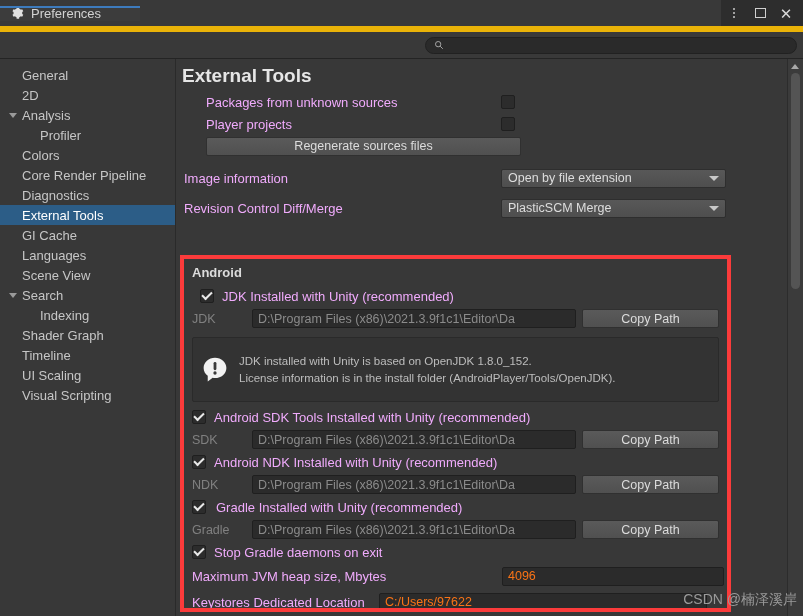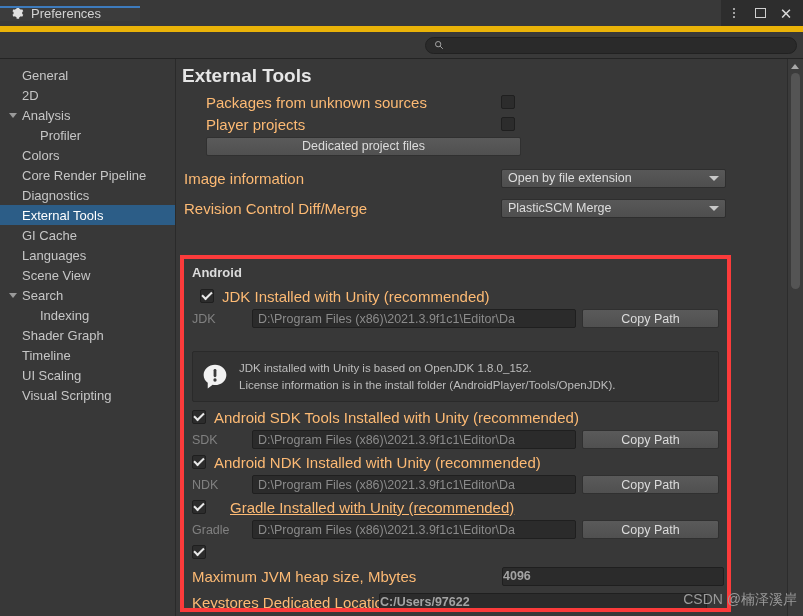--- a/index.html
+++ b/index.html
@@ -149,21 +149,21 @@
     font-weight: bold;
     padding: 6px 0 4px 6px;
   }
 
   .row {
     display: flex;
     align-items: center;
     height: 22px;
     padding-left: 8px;
   }
-  .lbl { color: #fdba74; font-size: 15px; }
+  .lbl { color: #f0abfc; font-size: 13px; }
   .lbl.indent { padding-left: 22px; }
 
   .cb {
     width: 14px; height: 14px;
     background: #2c2c2c;
     border: 1px solid #1f1f1f;
     border-radius: 2px;
     box-sizing: border-box;
     display: flex; align-items: center; justify-content: center;
     flex-shrink: 0;
@@ -250,42 +250,42 @@
     font-size: 12.5px;
     display: flex; align-items: center;
     padding-left: 5px;
     box-sizing: border-box;
     overflow: hidden;
     white-space: nowrap;
   }
   .copy-btn { width: 137px; flex-shrink: 0; }
 
   .infobox {
-    margin: 21px 0 4px 0;
+    margin: 7px 0 4px 0;
     background: #333333;
     border: 1px solid #2a2a2a;
     border-radius: 2px;
     display: flex;
     align-items: center;
-    padding: 8px 8px;
+    padding: 15px 8px;
     gap: 10px;
   }
   .warn-icon { width: 28px; height: 28px; flex-shrink: 0; display:block; }
   .infotext { font-size: 11.5px; color: #bdbdbd; line-height: 1.45; }
 
   .val-field {
     height: 19px;
     background: #2b2b2b;
     border: 1px solid #1f1f1f;
     border-radius: 2px;
-    color: #a3a3a3;
+    color: #f97316;
     font-size: 12.5px;
     display: flex; align-items: center;
-    box-sizing: border-box;
-    font-weight: bold;
+    padding-left: 5px;
+    box-sizing: border-box;
   }
 
   
   .vscroll {
     position: absolute;
     right: 0; top: 0;
     width: 15px;
     height: 100%;
     background: #3b3b3b;
     border-left: 1px solid #2c2c2c;
@@ -421,21 +421,21 @@
       <span class="lbl indent">Packages from unknown sources</span>
       <span class="cb" style="position:absolute; left:325px;"></span>
     </div>
 
     <div class="row">
       <span class="lbl indent">Player projects</span>
       <span class="cb" style="position:absolute; left:325px;"></span>
     </div>
 
     <div class="row">
-      <div class="btn" style="width:315px; margin-left:22px;">Dedicated project files</div>
+      <div class="btn" style="width:315px; margin-left:22px;">Regenerate sources files</div>
     </div>
 
     <div class="row" style="height:30px; margin-top:6px;">
       <span class="lbl">Image information</span>
       <div class="dropdown" style="position:absolute; left:325px;">
         <span>Open by file extension</span>
         <span class="caret"></span>
       </div>
     </div>
 
@@ -492,31 +492,32 @@
         </div>
 
         <div class="path-row">
           <span class="path-key">NDK</span>
           <span class="path-field">D:\Program Files (x86)\2021.3.9f1c1\Editor\Da</span>
           <div class="btn copy-btn">Copy Path</div>
         </div>
 
         <div class="row" style="padding-left:0;">
           <span class="cb checked"></span>
-          <span class="lbl" style="margin-left:24px;text-decoration:underline;">Gradle Installed with Unity (recommended)</span>
+          <span class="lbl" style="margin-left:10px;">Gradle Installed with Unity (recommended)</span>
         </div>
 
         <div class="path-row">
           <span class="path-key">Gradle</span>
           <span class="path-field">D:\Program Files (x86)\2021.3.9f1c1\Editor\Da</span>
           <div class="btn copy-btn">Copy Path</div>
         </div>
 
         <div class="row" style="padding-left:0;">
           <span class="cb checked"></span>
+          <span class="lbl" style="margin-left:8px;">Stop Gradle daemons on exit</span>
         </div>
 
         <div class="row" style="padding-left:0; height:26px;">
           <span class="lbl">Maximum JVM heap size, Mbytes</span>
           <span class="val-field" style="position:absolute; left:318px; width:222px;">4096</span>
         </div>
 
         <div class="row" style="padding-left:0; height:26px;">
           <span class="lbl">Keystores Dedicated Location</span>
           <span class="val-field" style="position:absolute; left:195px; width:328px;">C:/Users/97622</span>

